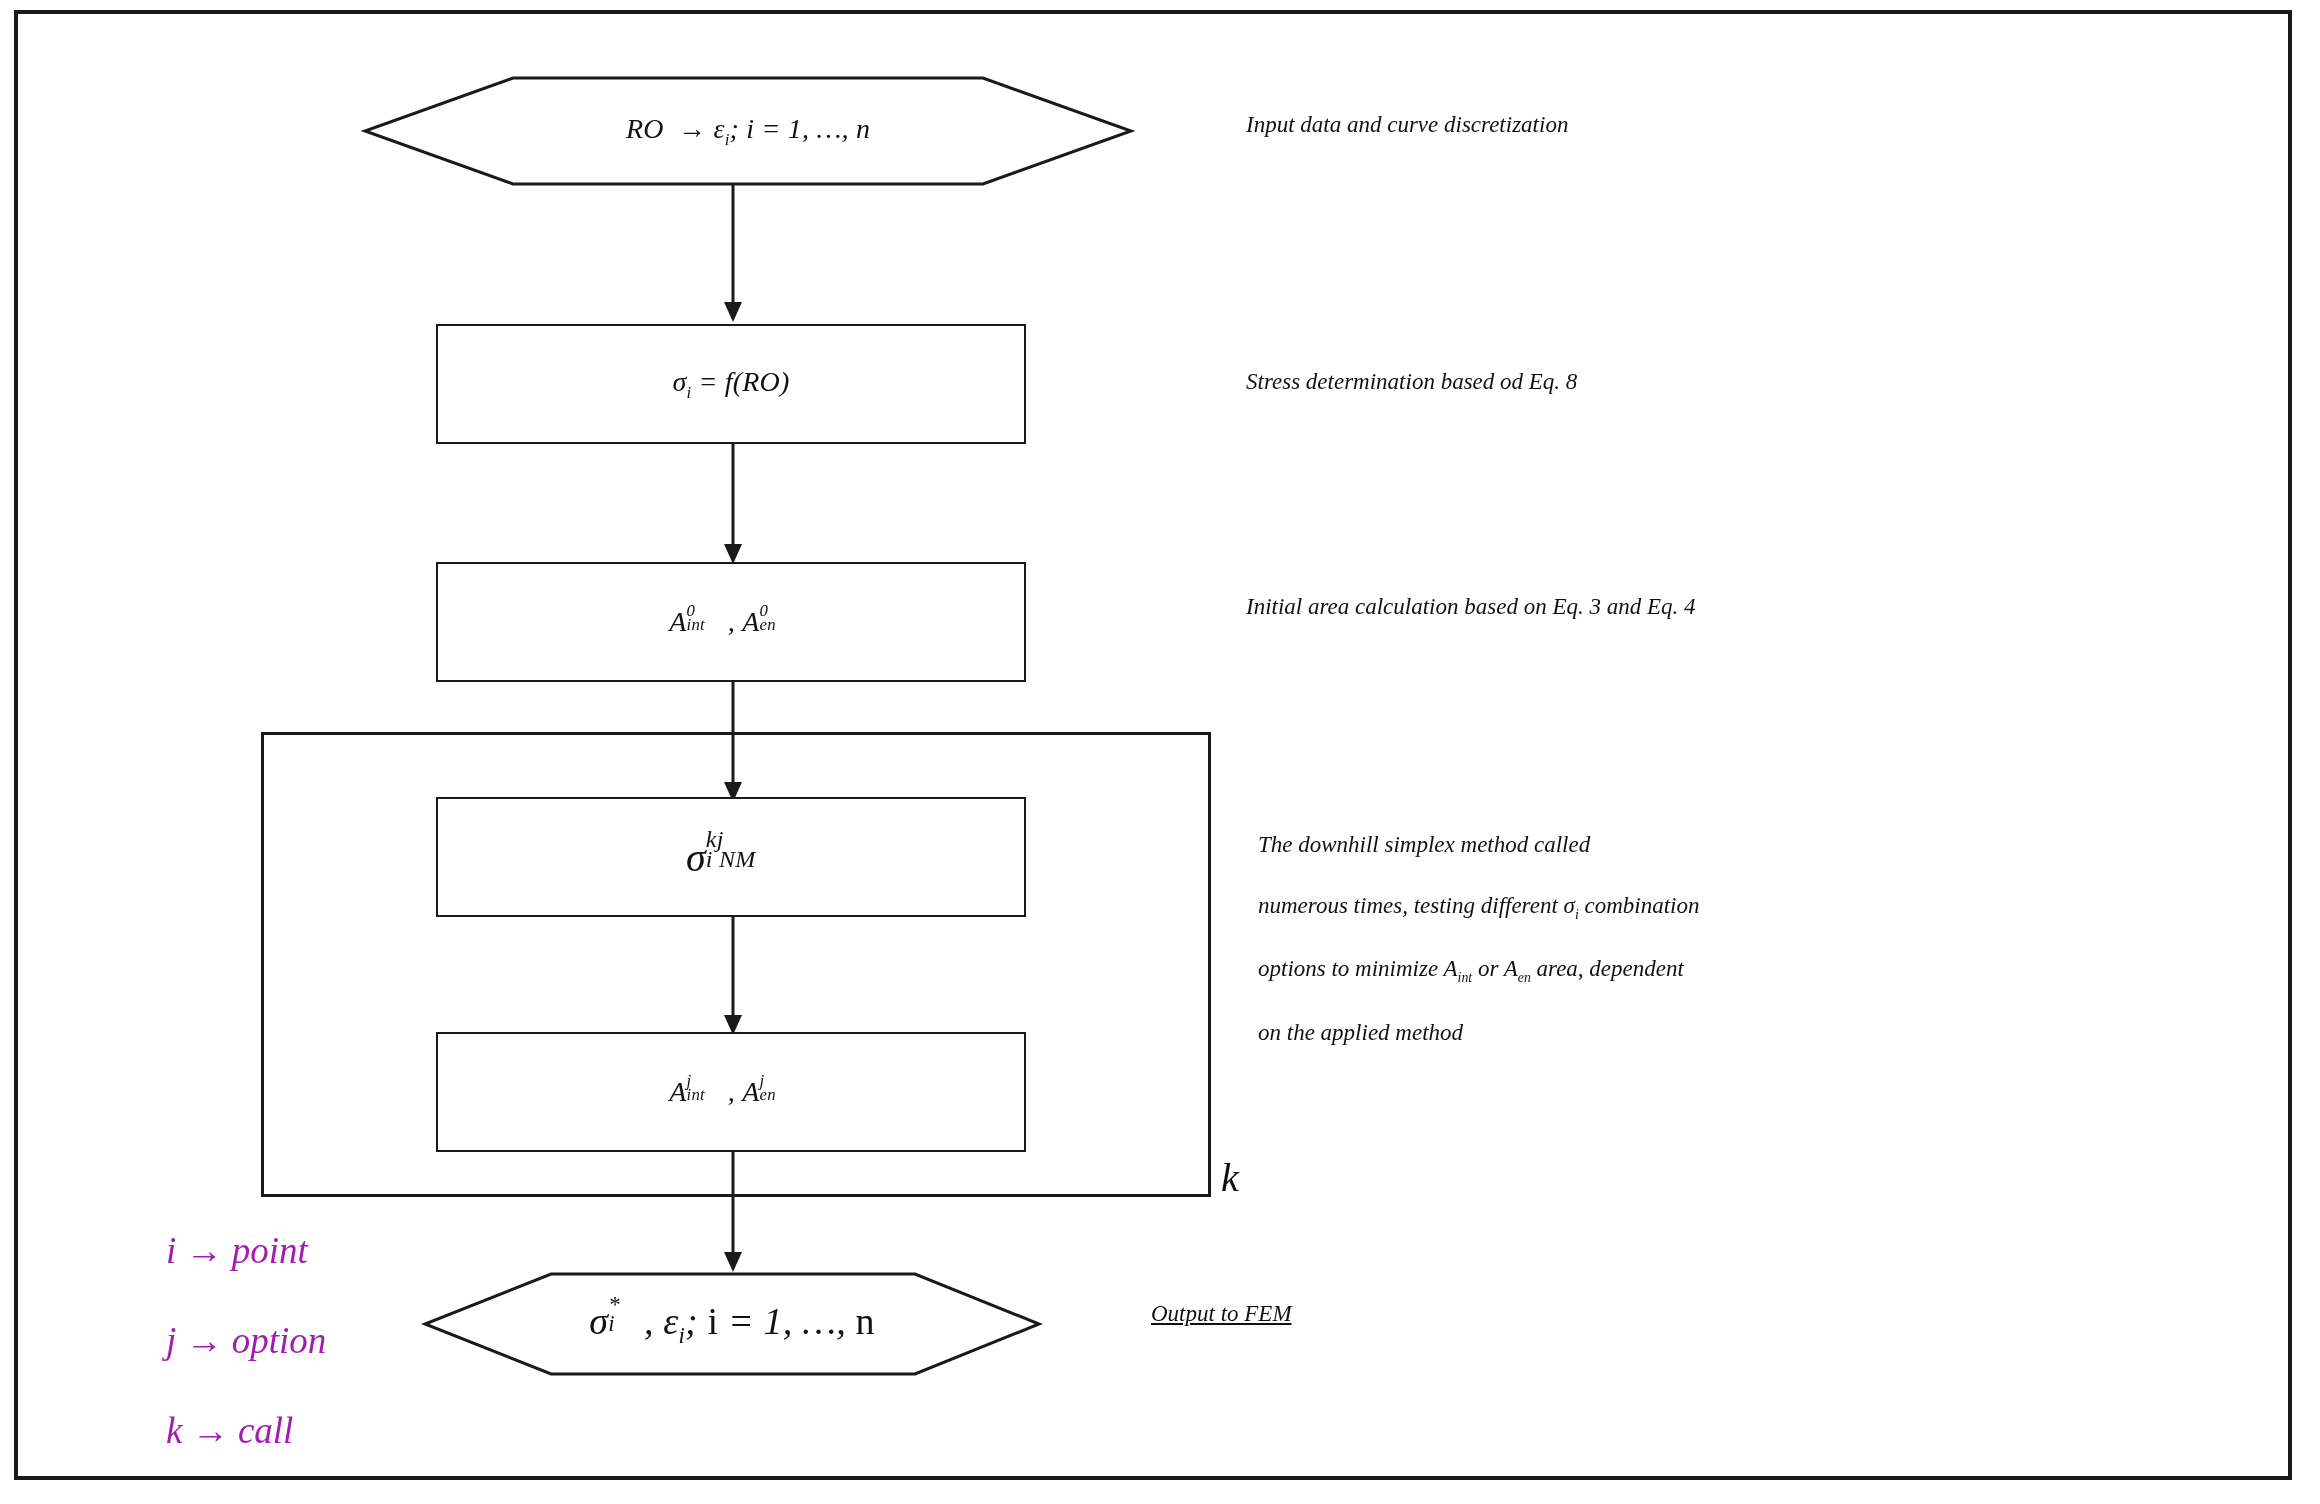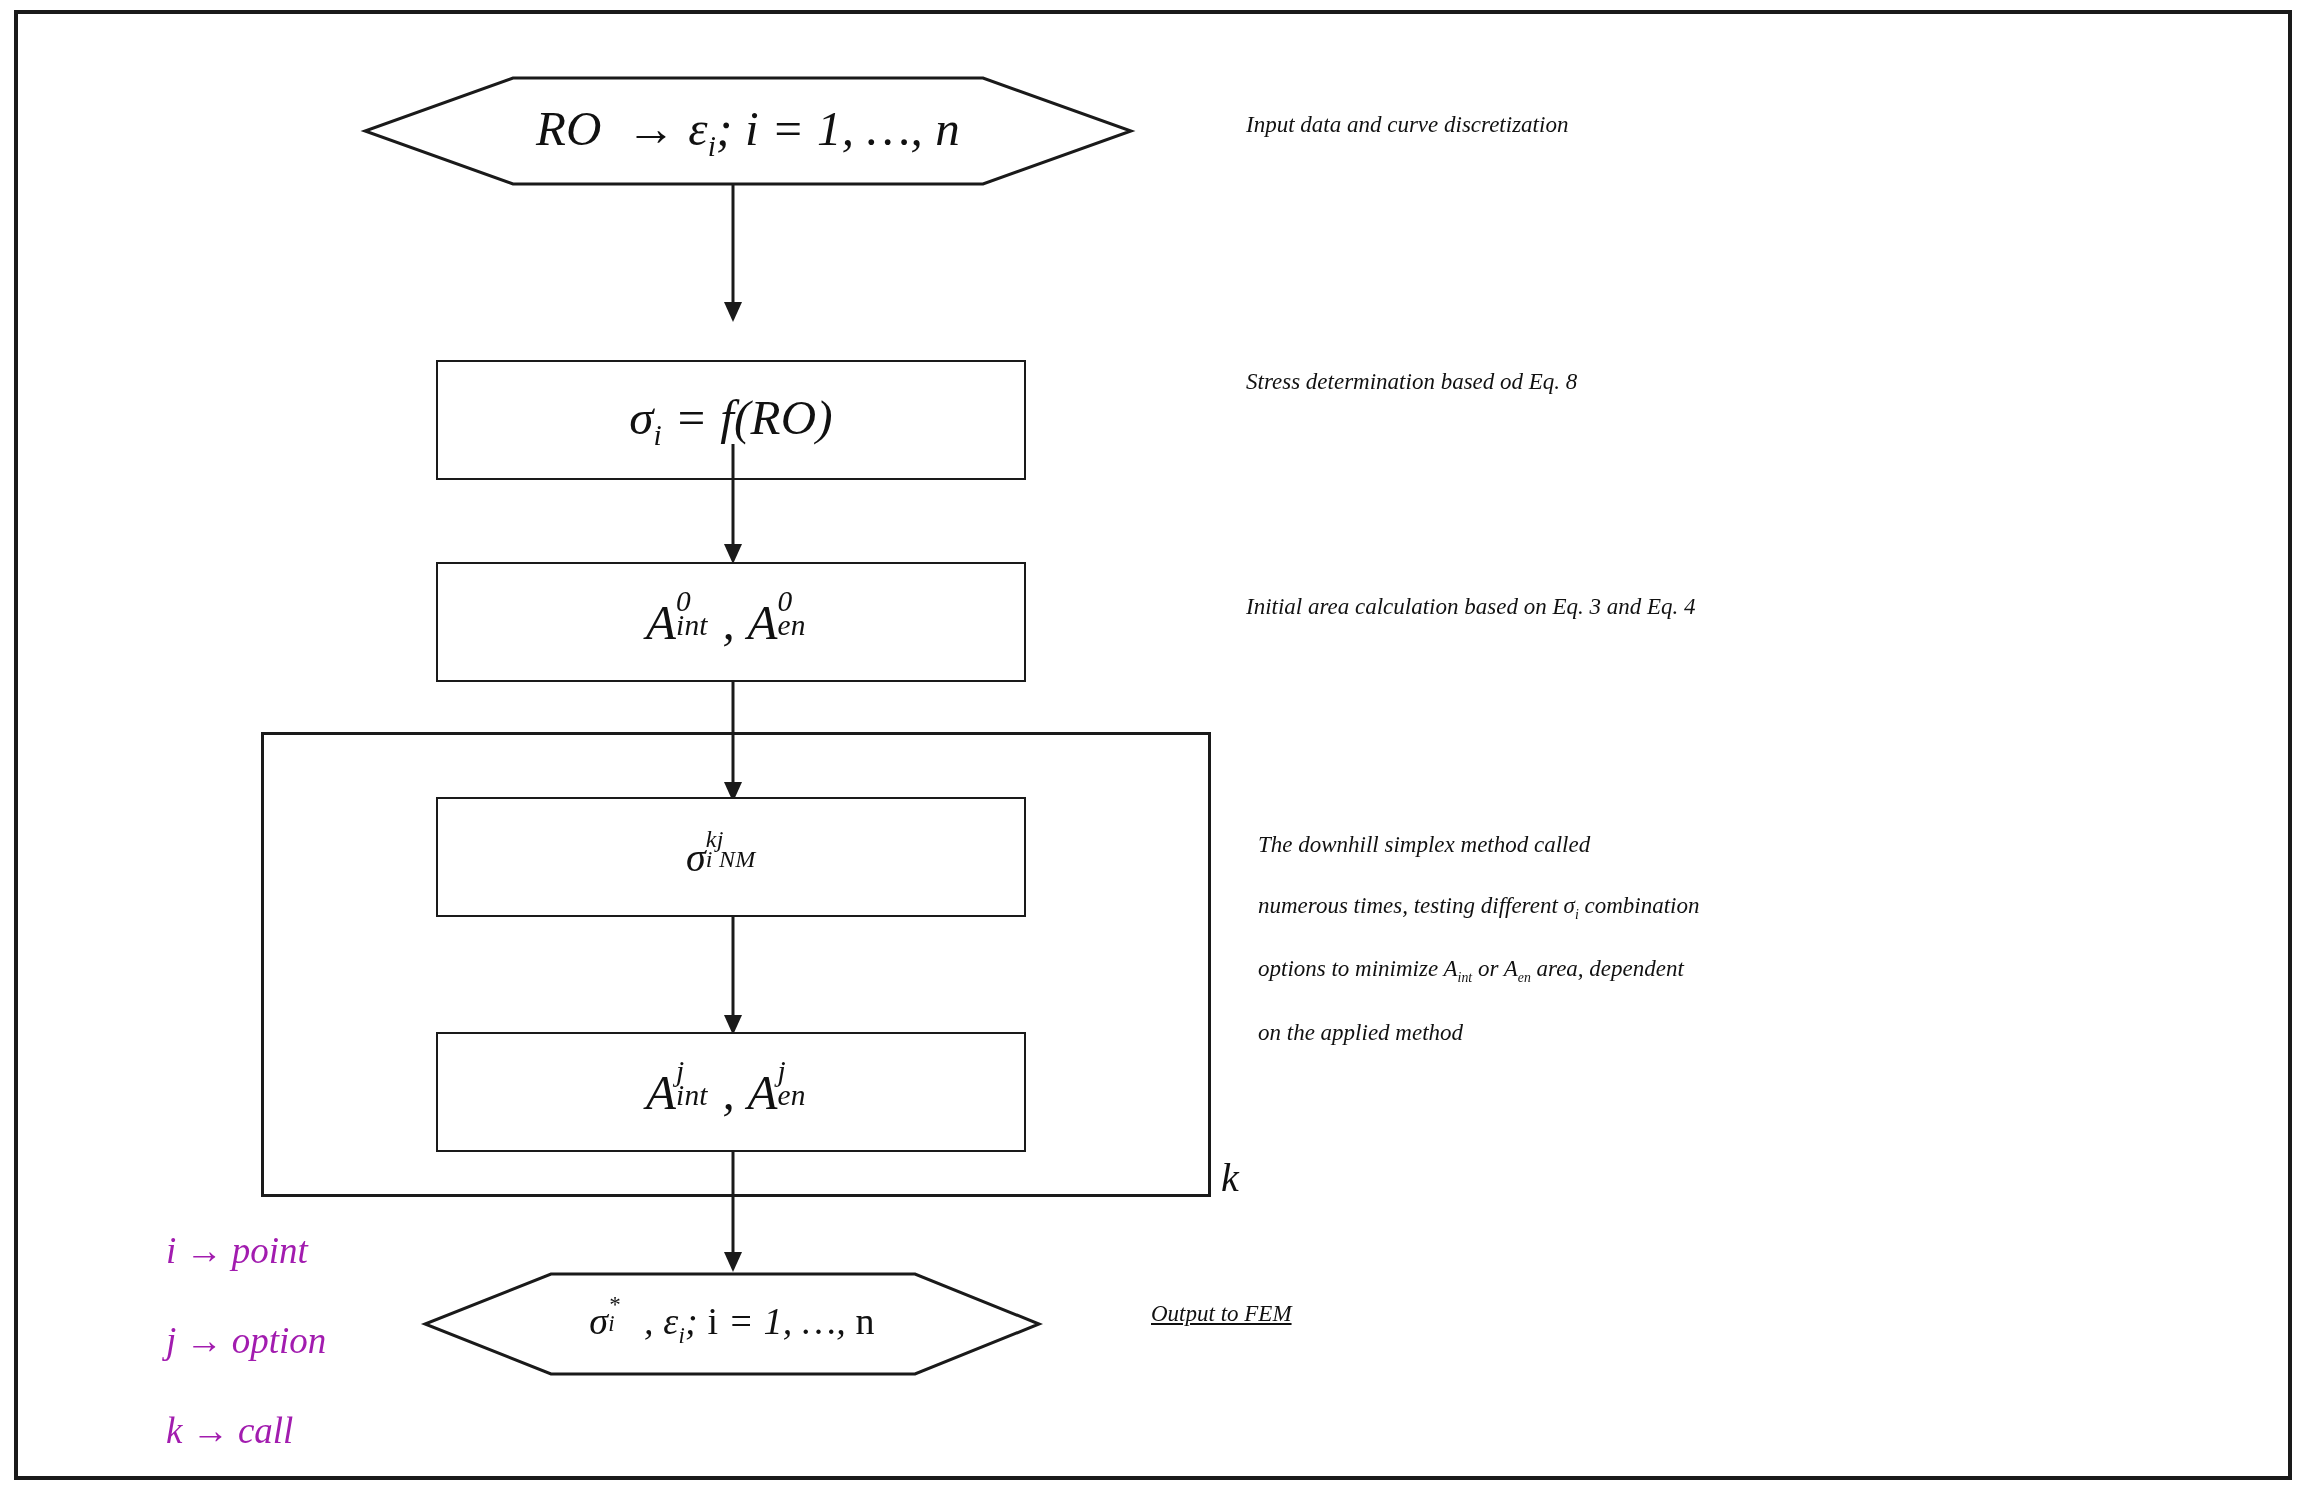--- a/index.html
+++ b/index.html
@@ -123,21 +123,21 @@
     white-space: nowrap;
   }
   .stack .s-sub {
     position: absolute;
     left: 100%;
     top: 0.52em;
     font-size: 60%;
     font-style: italic;
     white-space: nowrap;
   }
-  .f42 { font-size: 49px; }
+  .f42 { font-size: 28px; }
   .f40 { font-size: 40px; }
   .f38 { font-size: 38px; }
 </style>
 </head>
 <body>
 
 <div class="page-frame">
   <div class="canvas">
 
     <div class="hexagon" style="left:345px; top:62px; width:770px; height:110px;">
@@ -147,21 +147,21 @@
       <div class="shape-label f42">
         <span><span class="m">RO</span>&nbsp; → <span class="m">ε</span><sub>i</sub>; <span class="m">i</span> = 1, …, <span class="m">n</span></span>
       </div>
     </div>
 
     <svg class="arrow" style="left:700px; top:170px;" width="30" height="140">
       <line x1="15" y1="0" x2="15" y2="122" stroke="#1a1a1a" stroke-width="3"></line>
       <polygon points="15,138 6,118 24,118" fill="#1a1a1a"></polygon>
     </svg>
 
-    <div class="rect" style="left:418px; top:310px; width:590px; height:120px;margin-top:36px;">
+    <div class="rect" style="left:418px; top:310px; width:590px; height:120px;">
       <div class="shape-label f42">
         <span><span class="m">σ</span><sub>i</sub> = <span class="m">f</span>(<span class="m">RO</span>)</span>
       </div>
     </div>
 
     <svg class="arrow" style="left:700px; top:430px;" width="30" height="122">
       <line x1="15" y1="0" x2="15" y2="104" stroke="#1a1a1a" stroke-width="3"></line>
       <polygon points="15,120 6,100 24,100" fill="#1a1a1a"></polygon>
     </svg>
 

